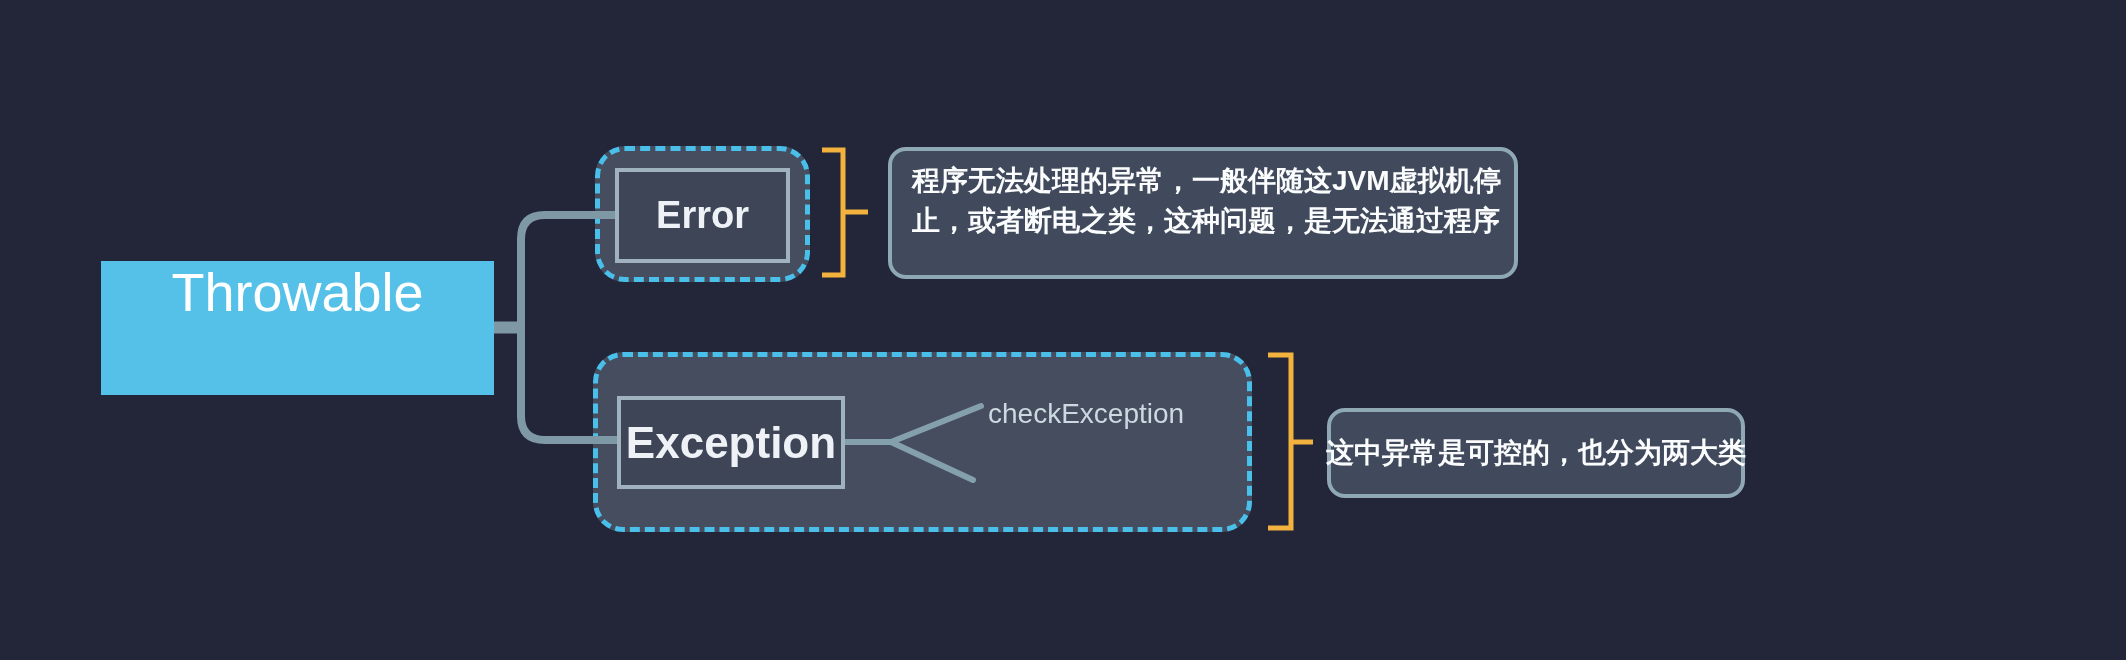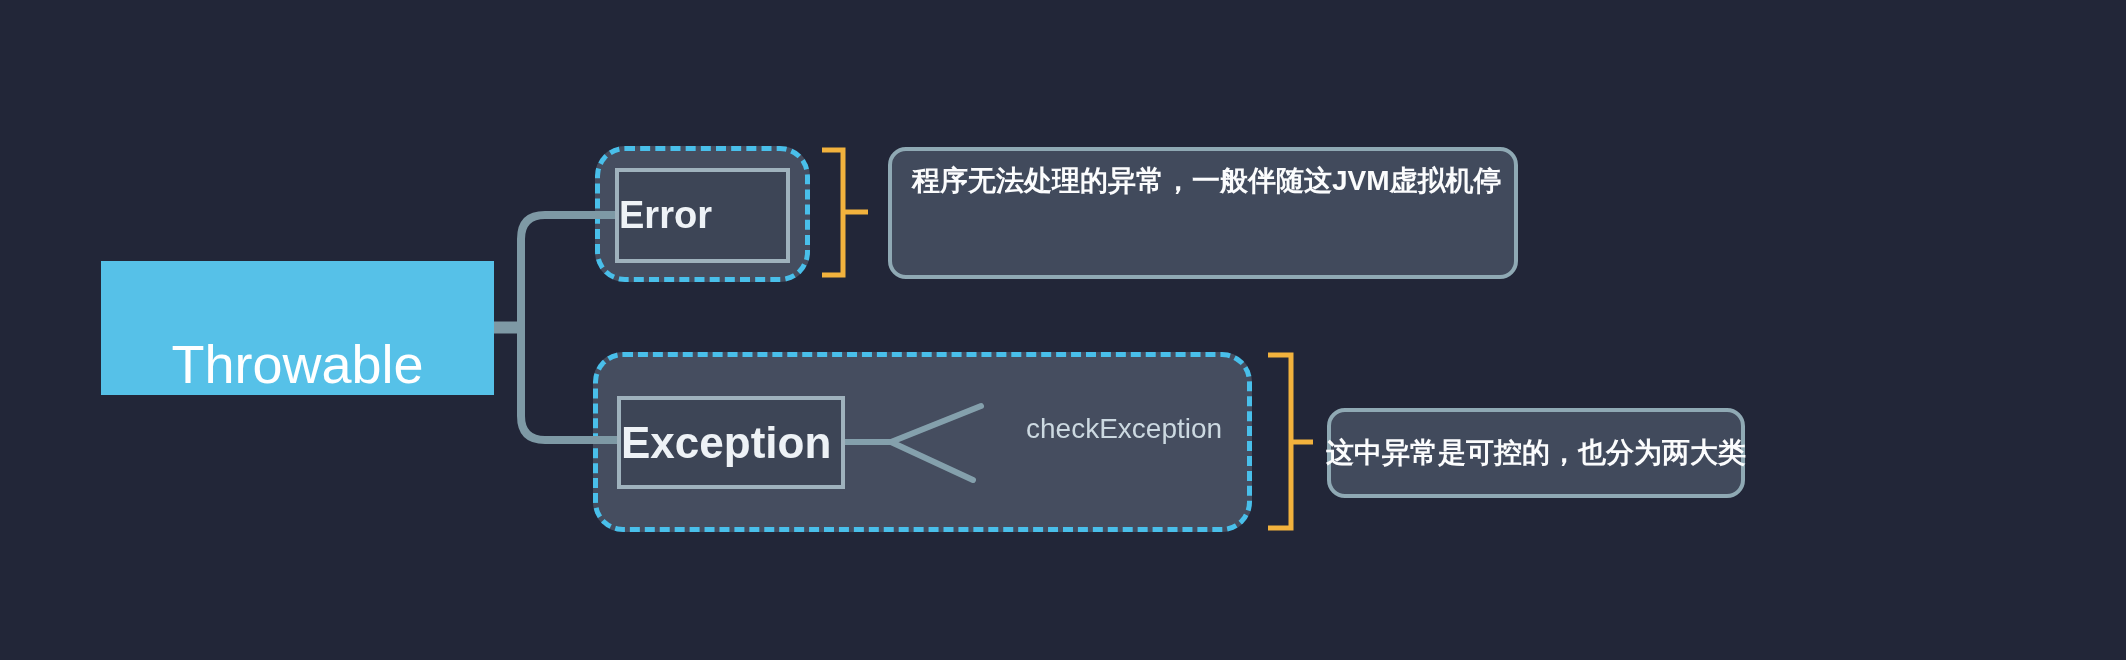--- a/index.html
+++ b/index.html
@@ -9,21 +9,21 @@
     background:#222638;
     overflow:hidden;
     font-family:"Liberation Sans","DejaVu Sans",sans-serif;
   }
   .abs{position:absolute;box-sizing:border-box;}
 
   
   .root-topic{
     left:101px;top:261px;width:393px;height:134px;
     background:#56c1e8;
-    display:flex;align-items:flex-end;justify-content:center;
+    display:flex;align-items:flex-start;justify-content:center;
     color:#ffffff;font-size:54px;font-weight:400;
     z-index:3;
   }
 
   
   .group{
     border:5px dashed #49bfea;
     border-radius:30px;
     background:#454d5f;
     z-index:1;
@@ -31,33 +31,33 @@
   .group-error{left:595px;top:146px;width:215px;height:136px;}
   .group-exception{left:593px;top:352px;width:659px;height:180px;}
 
   
   #wires{left:0;top:0;width:2126px;height:660px;z-index:2;pointer-events:none;}
 
   
   .topic-box{
     border:4px solid #9fb2bd;
     background:#3d4556;
-    display:flex;align-items:center;
+    display:flex;align-items:center;justify-content:center;
     color:#eef2f6;font-weight:600;
     z-index:3;
   }
   .topic-error{left:615px;top:168px;width:175px;height:95px;font-size:38px;}
   .topic-exception{left:617px;top:396px;width:228px;height:93px;font-size:44px;}
 
   
   .leaf-label{
     color:#ccd9e1;font-size:28px;line-height:28px;font-weight:400;
     white-space:nowrap;z-index:3;
   }
-  .leaf-check{left:988px;top:415px;margin-left:38px;}
+  .leaf-check{left:988px;top:400px;}
   .leaf-uncheck{left:988px;top:465px;}
 
   
   .note{
     border:4px solid #8fa9b4;
     border-radius:18px;
     background:#414a5c;
     color:#fbfcfd;font-weight:700;font-size:28px;
     z-index:3;
   }
@@ -102,19 +102,20 @@
   </div>
 
   <div class="abs topic-box topic-exception">
     <span>Exception</span>
   </div>
 
   <div class="abs leaf-label leaf-check">checkException</div>
 
   <div class="abs note note-error">
     <div>程序无法处理的异常，一般伴随这JVM虚拟机停</div>
+    <div>止，或者断电之类，这种问题，是无法通过程序</div>
   </div>
 
   <div class="abs note note-exception">
     <span>这中异常是可控的，也分为两大类</span>
   </div>
 
 </div>
 
 </body></html>

